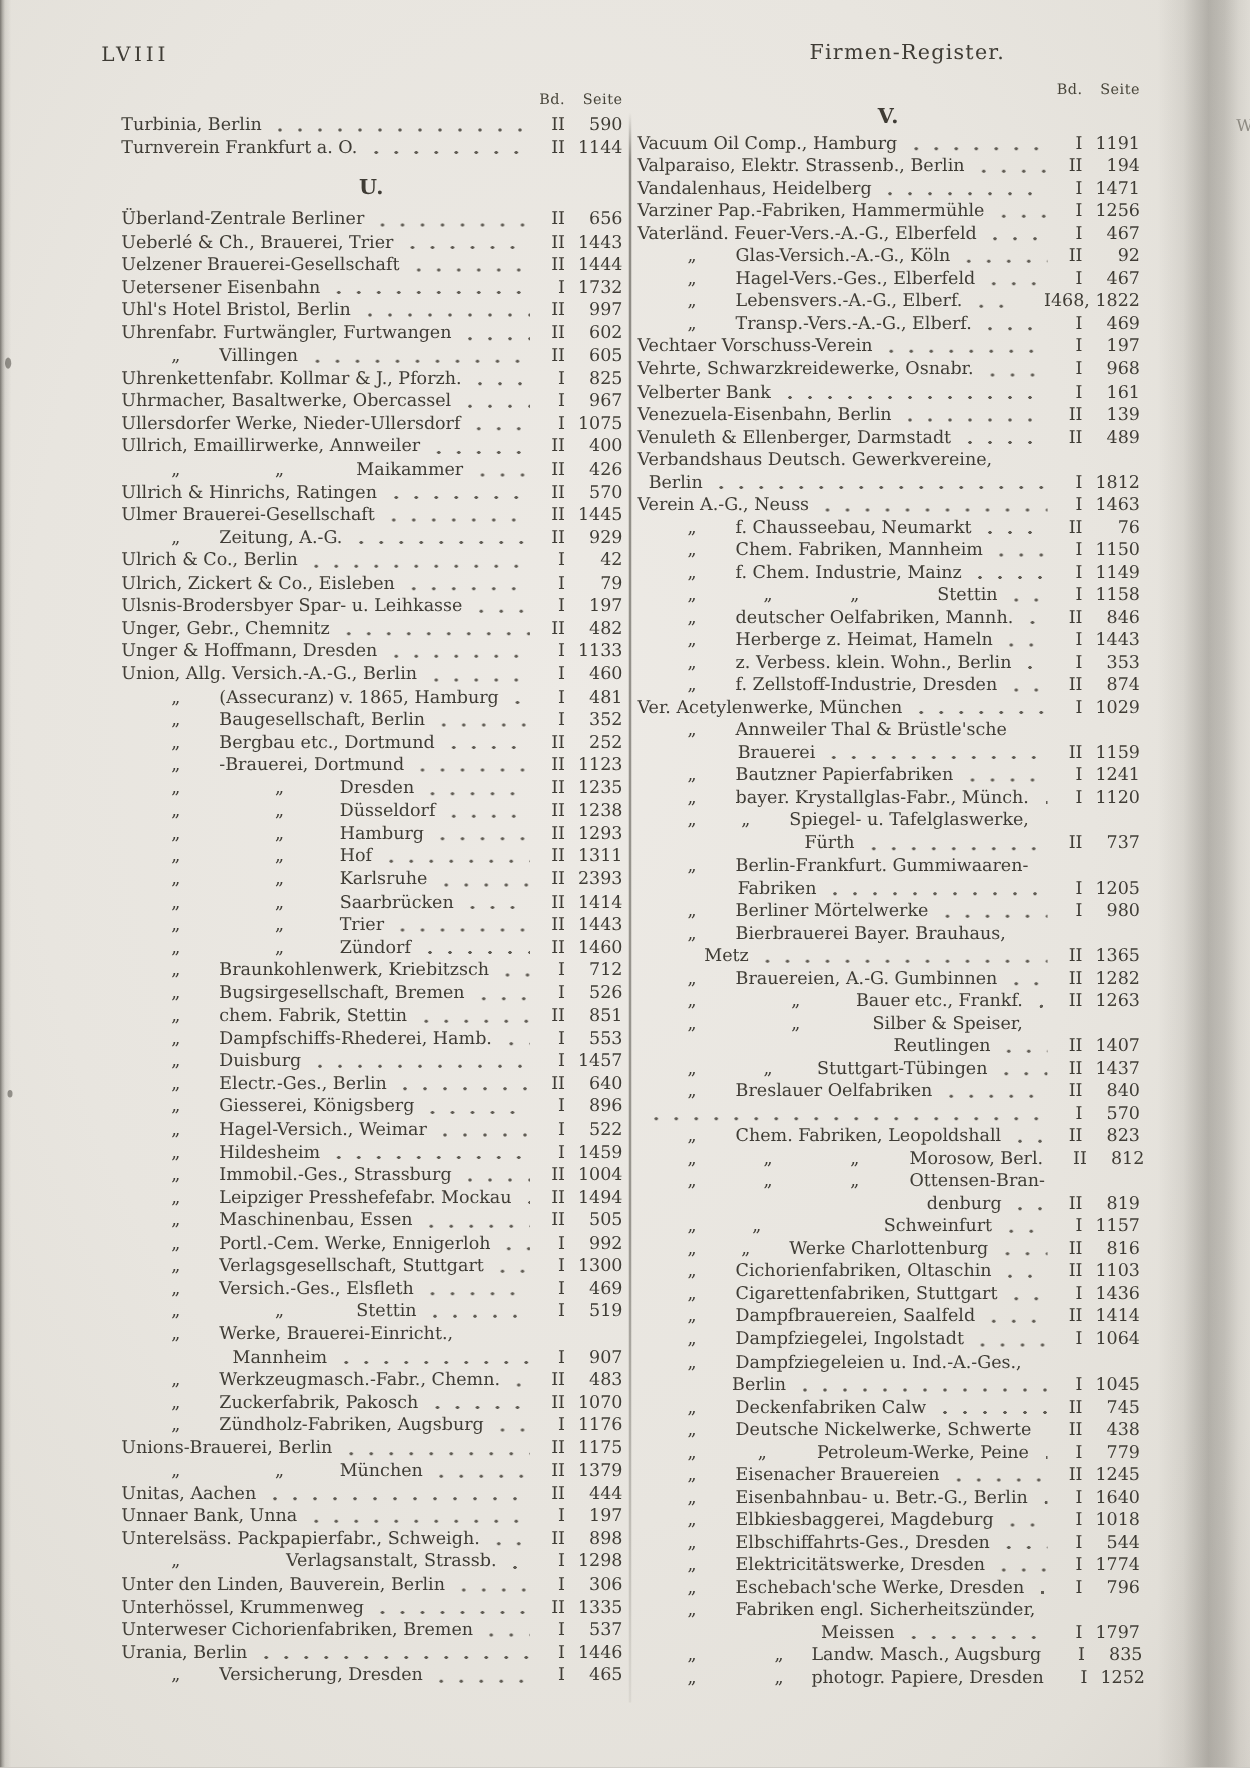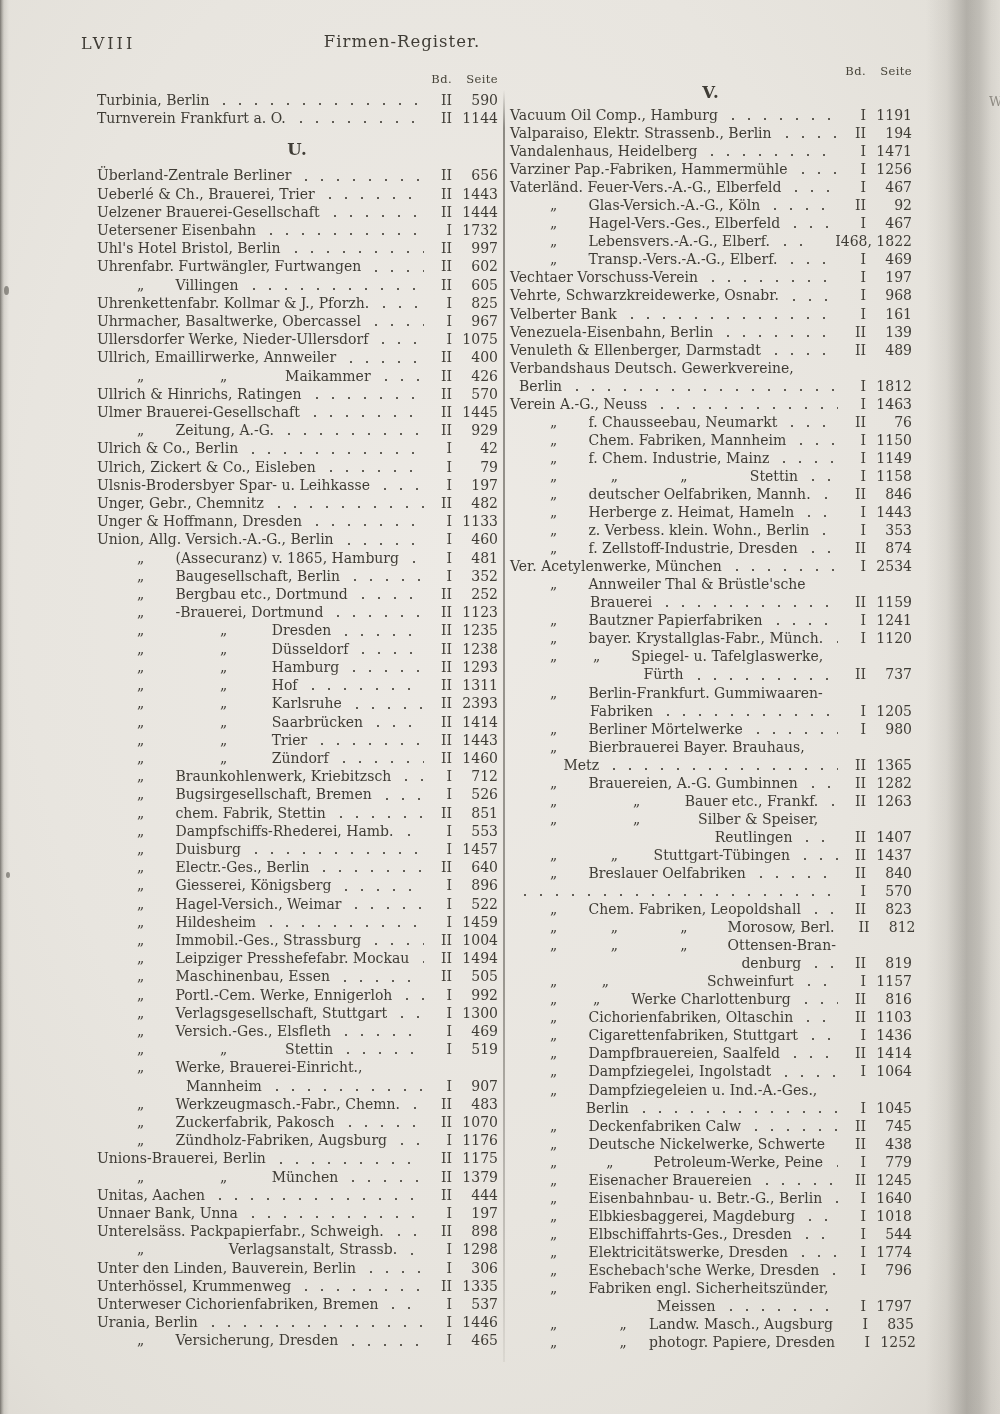--- a/index.html
+++ b/index.html
@@ -10,21 +10,21 @@
   }
   .left-edge{position:absolute;top:0;left:0;width:9px;height:100%;
     background:linear-gradient(to right, rgba(50,47,41,0.60) 0px, rgba(50,47,41,0.30) 2px, rgba(88,84,76,0.12) 4px, rgba(88,84,76,0) 100%);}
   .right-shadow{position:absolute;top:0;right:0;width:74px;height:100%;
     background:linear-gradient(to right, rgba(88,84,76,0) 0%, rgba(88,84,76,0.10) 28%, rgba(66,63,56,0.30) 55%, rgba(66,63,56,0.22) 72%, rgba(110,106,98,0.10) 88%, rgba(130,126,118,0.04) 100%);}
   .speck{position:absolute;background:rgba(45,42,36,0.45);border-radius:50%;}
   .speck.s1{left:4px;top:286px;width:5px;height:9px;}
   .speck.s2{left:6px;top:872px;width:4px;height:6px;}
   .edge-mark{position:absolute;left:989px;top:94px;font-size:13px;color:rgba(80,76,68,0.55);}
   .page-no{position:absolute;left:81px;top:34px;font-size:16px;letter-spacing:3px;}
-  .title{position:absolute;left:0;top:32px;width:804px;text-align:center;font-size:16.5px;letter-spacing:1px;}
+  .title{position:absolute;left:0;top:32px;width:804px;text-align:right;font-size:16.5px;letter-spacing:1px;}
   .divider{position:absolute;left:503px;top:90px;width:1.5px;height:1272px;
     background:linear-gradient(to bottom, rgba(66,63,55,0) 0%, rgba(66,63,55,0.55) 3%, rgba(66,63,55,0.48) 70%, rgba(100,97,88,0.25) 92%, rgba(120,116,106,0.10) 100%);}
   .col{position:absolute;font-size:14px;}
   .col-left{left:97px;top:72px;width:401px;}
   .col-right{left:510px;top:64px;width:402px;}
   .colhead{display:flex;justify-content:flex-end;align-items:baseline;font-size:11.5px;letter-spacing:0.4px;margin-bottom:5px;color:#474439;}
   .colhead .bd{min-width:24px;text-align:right;}
   .colhead .st{min-width:46px;text-align:right;}
   .section{text-align:center;font-weight:bold;font-size:16.5px;letter-spacing:1px;margin:13px 0 7px;}
   .col-right .section{margin:2px 0 4px;}
@@ -619,21 +619,21 @@
         <div class="row">
           <span class="nm">&nbsp;&nbsp;&nbsp;&nbsp;&nbsp;&nbsp;&nbsp;&nbsp;&nbsp;„&nbsp;&nbsp;&nbsp;&nbsp;&nbsp;&nbsp;&nbsp;f. Zellstoff-Industrie, Dresden</span>
           <span class="dots"></span>
           <span class="bd">II</span>
           <span class="st">874</span>
         </div>
         <div class="row">
           <span class="nm">Ver. Acetylenwerke, München</span>
           <span class="dots"></span>
           <span class="bd">I</span>
-          <span class="st">2534</span>
+          <span class="st">1029</span>
         </div>
         <div class="row">
           <span class="nm">&nbsp;&nbsp;&nbsp;&nbsp;&nbsp;&nbsp;&nbsp;&nbsp;&nbsp;„&nbsp;&nbsp;&nbsp;&nbsp;&nbsp;&nbsp;&nbsp;Annweiler Thal &amp; Brüstle'sche</span>
           <span class="dots" style="visibility: hidden;"></span>
           <span class="bd"></span>
           <span class="st"></span>
         </div>
         <div class="row">
           <span class="nm">&nbsp;&nbsp;&nbsp;&nbsp;&nbsp;&nbsp;&nbsp;&nbsp;&nbsp;&nbsp;&nbsp;&nbsp;&nbsp;&nbsp;&nbsp;&nbsp;&nbsp;&nbsp;Brauerei</span>
           <span class="dots"></span>

